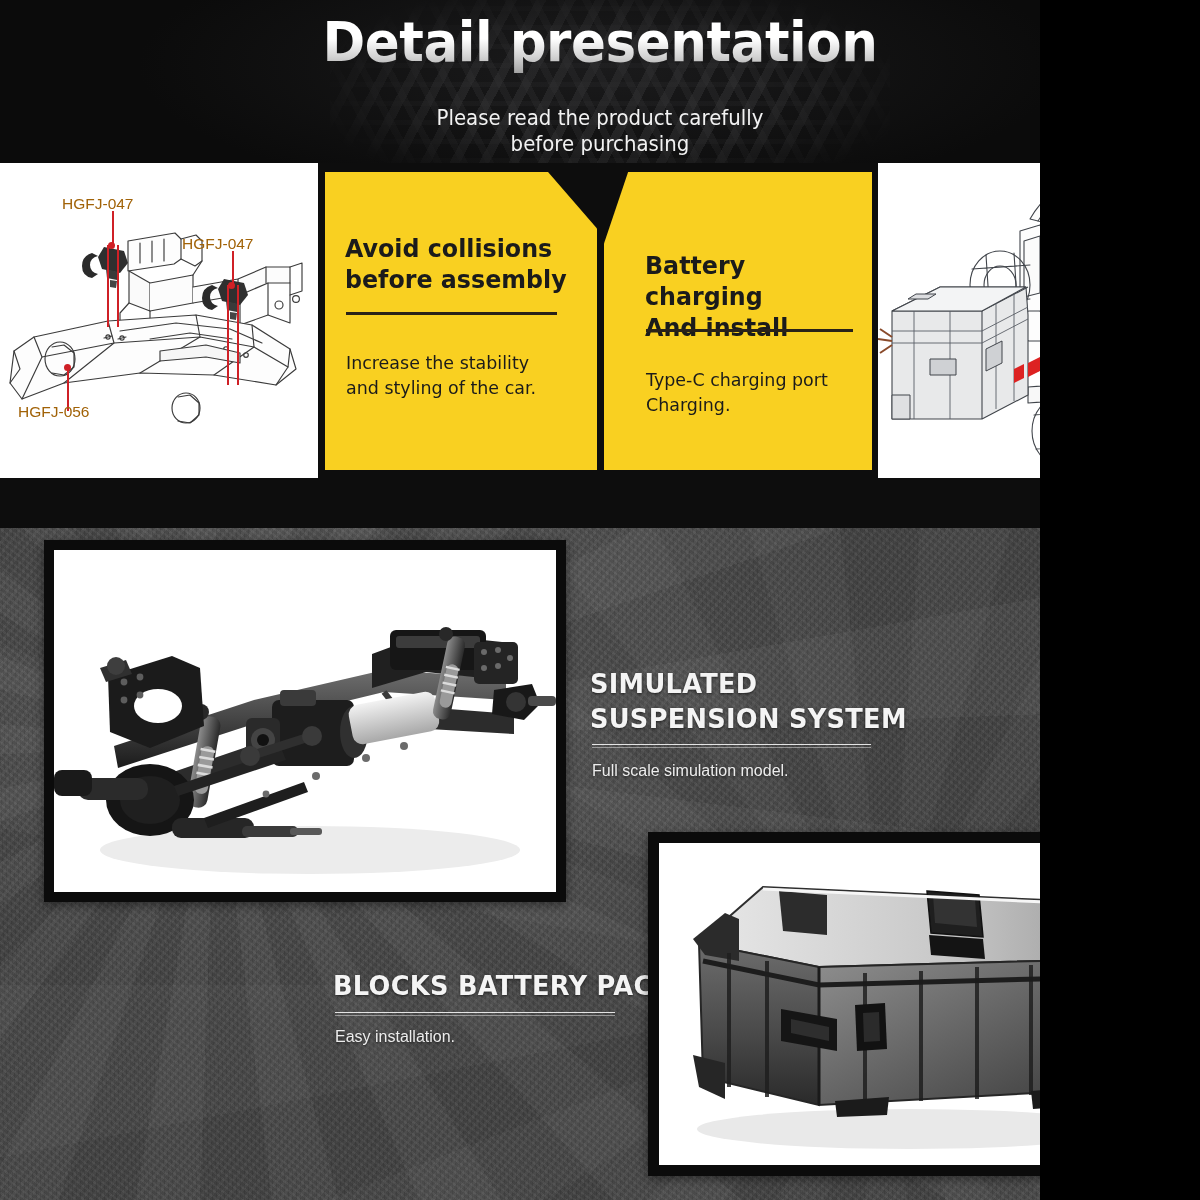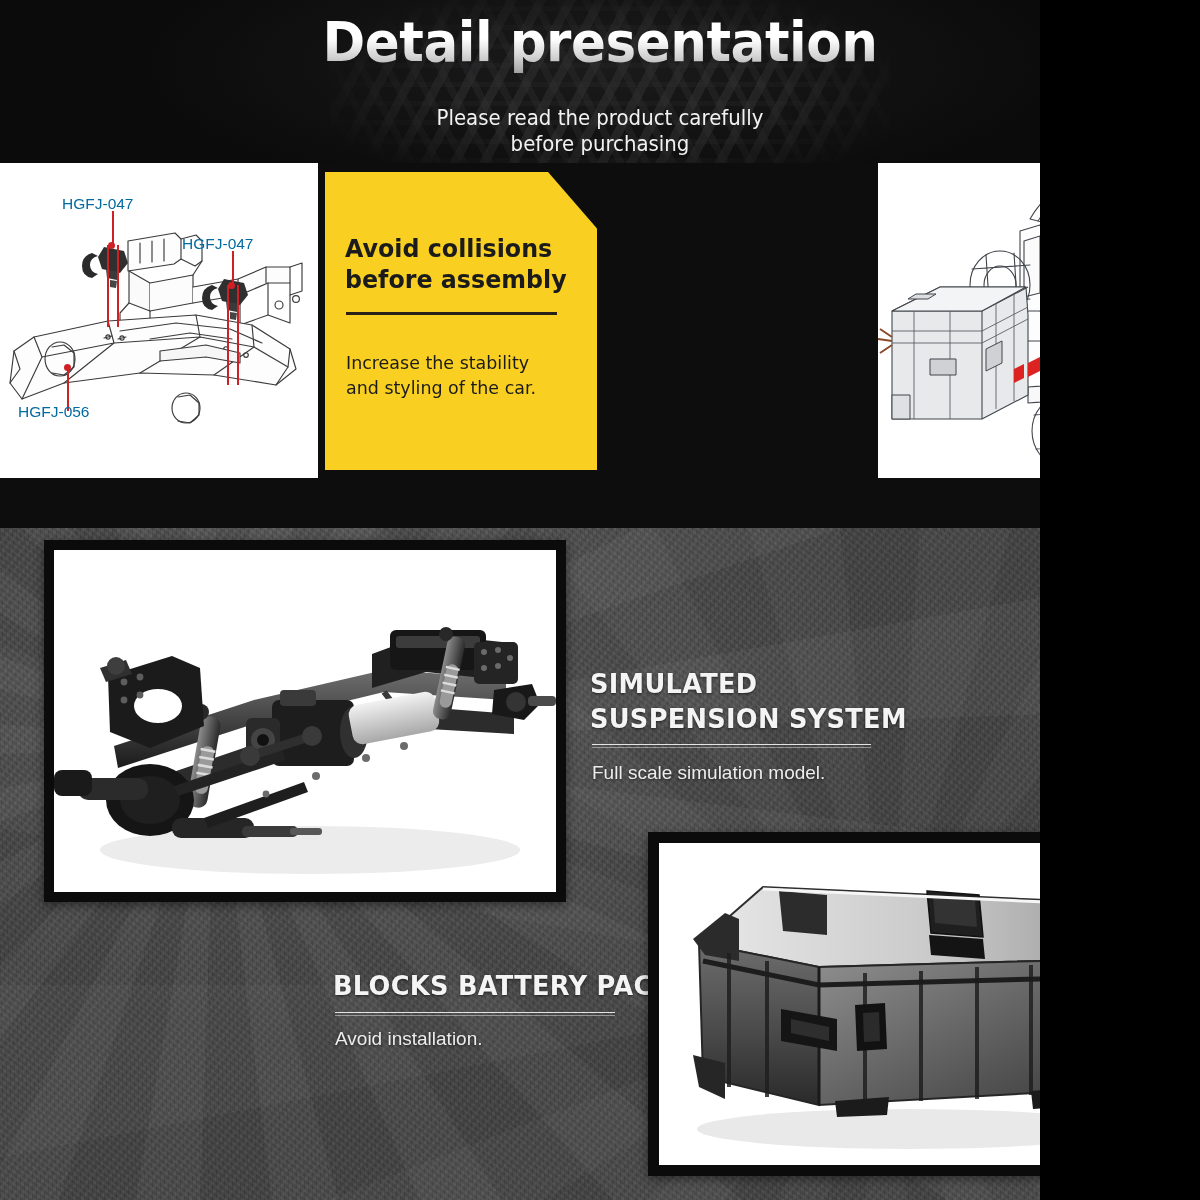--- a/index.html
+++ b/index.html
@@ -27,21 +27,21 @@
   #subtitle span{display:block;}
 
   
   #band{position:absolute;left:0;top:163px;width:1200px;height:315px;}
 
   .white-panel{position:absolute;top:0;height:315px;background:#fff;overflow:hidden;}
   #panel-parts{left:0;width:318px;}
   #panel-vehicle{left:878px;width:322px;}
 
   
-  .lbl{position:absolute;font-family:"Liberation Sans",sans-serif;font-size:15.5px;color:#0369a1;white-space:nowrap;}
+  .lbl{position:absolute;font-family:"Liberation Sans",sans-serif;font-size:15.5px;color:#a16207;white-space:nowrap;}
   .leader{position:absolute;background:#cf2026;width:1.6px;}
   .leaderdot{position:absolute;width:7px;height:7px;border-radius:50%;background:#cf2026;}
 
   
   .ycard{position:absolute;top:9px;height:298px;background:#f9d021;}
   #card1{left:325px;width:272px;
     -webkit-clip-path:polygon(0 0, 82% 0, 100% 19%, 100% 100%, 0 100%);
     clip-path:polygon(0 0, 82% 0, 100% 19%, 100% 100%, 0 100%);}
   #card2{left:604px;width:268px;
     -webkit-clip-path:polygon(9% 0, 100% 0, 100% 100%, 0 100%, 0 24%);
@@ -82,21 +82,21 @@
   #inner-chassis{left:10px;top:10px;width:502px;height:342px;}
   #frame-battery{left:648px;top:304px;width:514px;height:344px;}
   #inner-battery{left:11px;top:11px;width:492px;height:322px;}
 
   .ltitle{position:absolute;font-family:"DejaVu Sans",sans-serif;font-weight:bold;color:#f4f4f4;
     font-size:27px;line-height:35px;letter-spacing:.3px;transform:scaleX(.95);transform-origin:0 50%;
     text-shadow:0 1px 3px rgba(0,0,0,.6);}
   .ltitle span{display:block;}
   .lrule{position:absolute;height:1px;background:rgba(255,255,255,.85);
     box-shadow:0 3px 0 rgba(255,255,255,.42);}
-  .lbody{position:absolute;font-family:"Liberation Sans",sans-serif;color:#ededed;font-size:19px;
+  .lbody{position:absolute;font-family:"Liberation Sans",sans-serif;color:#ededed;font-size:16px;
     text-shadow:0 1px 3px rgba(0,0,0,.6);}
 
   #t1-title{left:590px;top:138px;}
   #t1-rule{left:592px;top:216px;width:279px;}
   #t1-body{left:592px;top:234px;}
   #t2-title{left:333px;top:440px;}
   #t2-rule{left:335px;top:484px;width:280px;}
   #t2-body{left:335px;top:500px;}
 
   svg{display:block;}
@@ -201,20 +201,31 @@
         <span>Avoid collisions</span>
         <span>before assembly</span>
       </div>
       <div class="yrule" id="c1-rule"></div>
       <div class="ybody" id="c1-body">
         <span>Increase the stability</span>
         <span>and styling of the car.</span>
       </div>
     </div>
 
+    <div class="ycard" id="card2">
+      <div class="ytitle" id="c2-title">
+        <span>Battery charging</span>
+        <span>And install</span>
+      </div>
+      <div class="yrule" id="c2-rule"></div>
+      <div class="ybody" id="c2-body">
+        <span>Type-C charging port</span>
+        <span>Charging.</span>
+      </div>
+    </div>
 
     <div class="white-panel" id="panel-vehicle">
       <svg id="veh-svg" viewBox="0 0 322 315">
         <g fill="none" stroke="#40444a" stroke-width="1.1" stroke-linejoin="round" stroke-linecap="round">
 
           <path d="M152 56 Q176 14 232 8 L312 6 L318 14 L240 18 Q188 24 168 60 Z" fill="#fcfcfc"></path>
           <path d="M160 58 Q182 22 234 16 L316 12"></path>
           <path d="M168 60 L170 74 M318 14 L318 30"></path>
 
           <path d="M142 68 L162 62 L166 72 L166 206 L146 212 L142 200 Z" fill="#fdfdfd"></path>
@@ -385,21 +396,21 @@
       <span>SIMULATED</span>
       <span>SUSPENSION SYSTEM</span>
     </div>
     <div class="lrule" id="t1-rule"></div>
     <div class="lbody" id="t1-body">Full scale simulation model.</div>
 
     <div class="ltitle" id="t2-title">
       <span>BLOCKS BATTERY PACK</span>
     </div>
     <div class="lrule" id="t2-rule"></div>
-    <div class="lbody" id="t2-body">Avoid installation.</div>
+    <div class="lbody" id="t2-body">Easy installation.</div>
 
     <div class="photo-frame" id="frame-battery">
       <div class="photo-inner" id="inner-battery">
         <svg width="492" height="322" viewBox="0 0 492 322">
           <defs>
             <linearGradient id="bf" x1="0" y1="0" x2="0" y2="1">
               <stop offset="0" stop-color="#6d6d6d"></stop>
                 <stop offset="55%" stop-color="#4a4a4a"></stop>
                 <stop offset="1" stop-color="#2a2a2a"></stop>
             </linearGradient>

